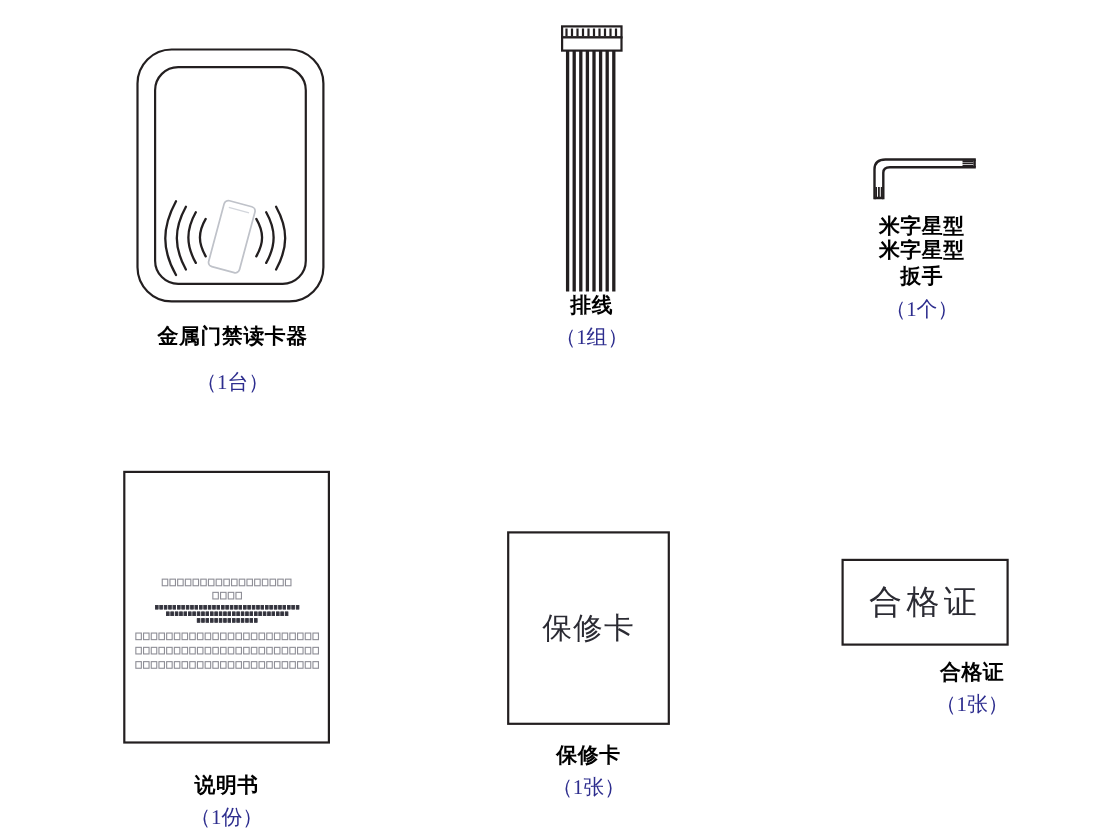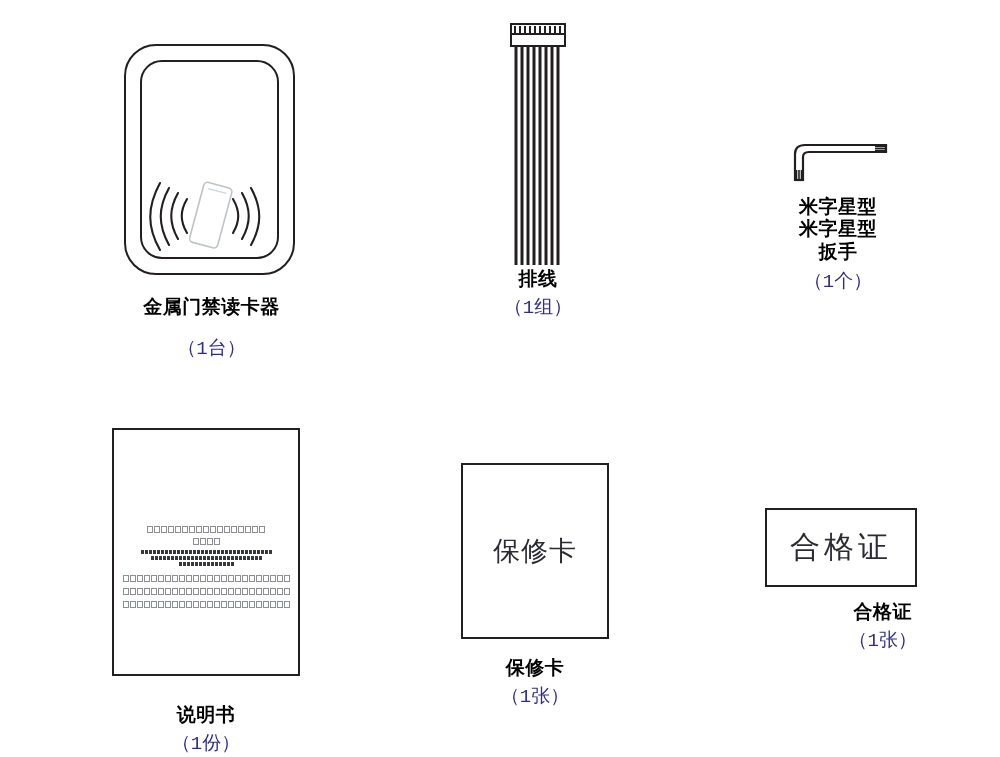--- a/index.html
+++ b/index.html
@@ -37,21 +37,21 @@
   }
   .caption-title {
     font-weight: bold;
     font-size: 19px;
     letter-spacing: 0.5px;
     color: #000000;
     white-space: nowrap;
   }
   .caption-title.multiline { white-space: normal; }
   .caption-qty {
-    font-family: Liberation Mono, monospace;
+    font-family: Liberation Serif, serif;
     font-size: 19px;
     color: #2d2d8e;
     letter-spacing: 0px;
     white-space: nowrap;
   }
 
   
   .reader-wrap { width: 175px; height: 235px; }
   .reader-outer {
     position: absolute;
@@ -449,21 +449,21 @@
           </div>
         </div>
       </div>
     </div>
     <div class="caption" style="margin-top:28px;">
       <div class="caption-title">说明书</div>
       <div class="caption-qty" style="margin-top:7px;">（1份）</div>
     </div>
   </div>
 
-  <div class="item" style="left:461px; top:463px; width:148px;">
+  <div class="item" style="left:461px; top:483px; width:148px;">
     <div class="art">
       <div class="warranty-card">
         <span class="warranty-text">保修卡</span>
       </div>
     </div>
     <div class="caption" style="margin-top:18px;">
       <div class="caption-title">保修卡</div>
       <div class="caption-qty" style="margin-top:7px;">（1张）</div>
     </div>
   </div>

